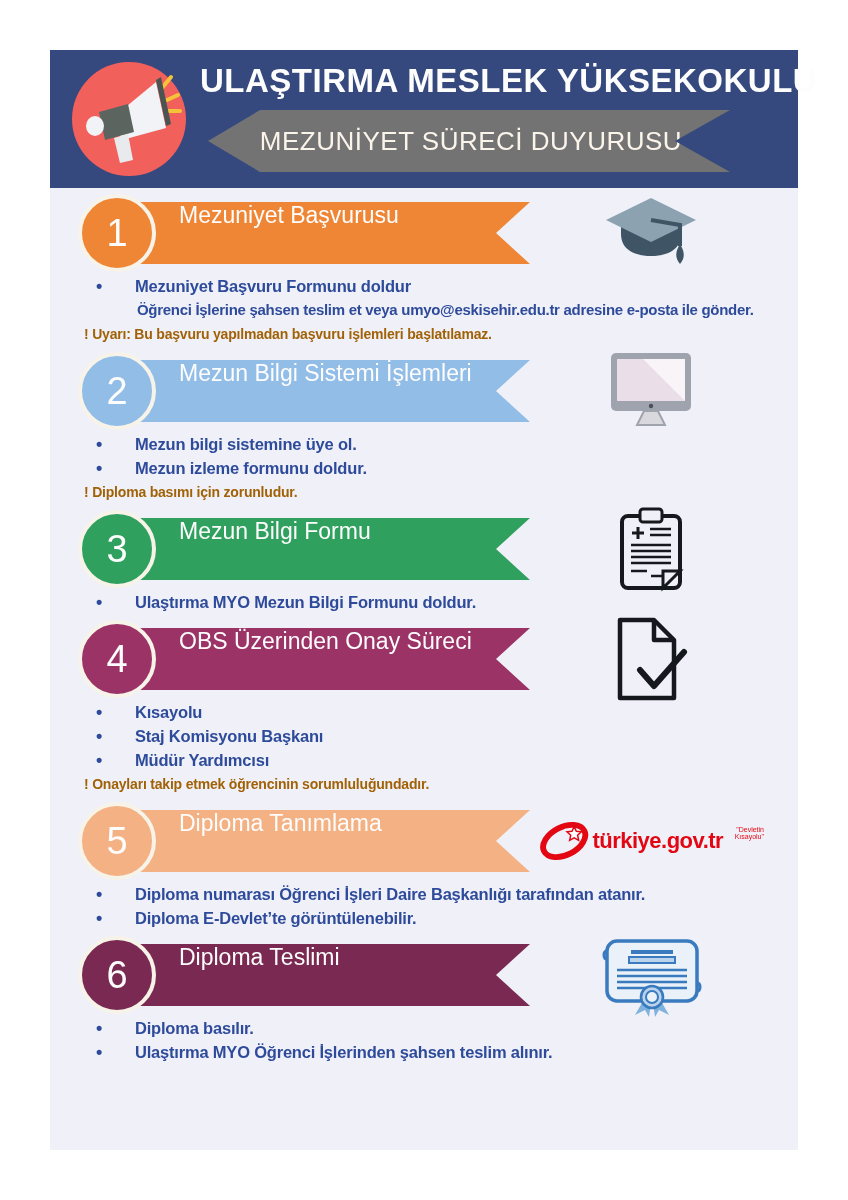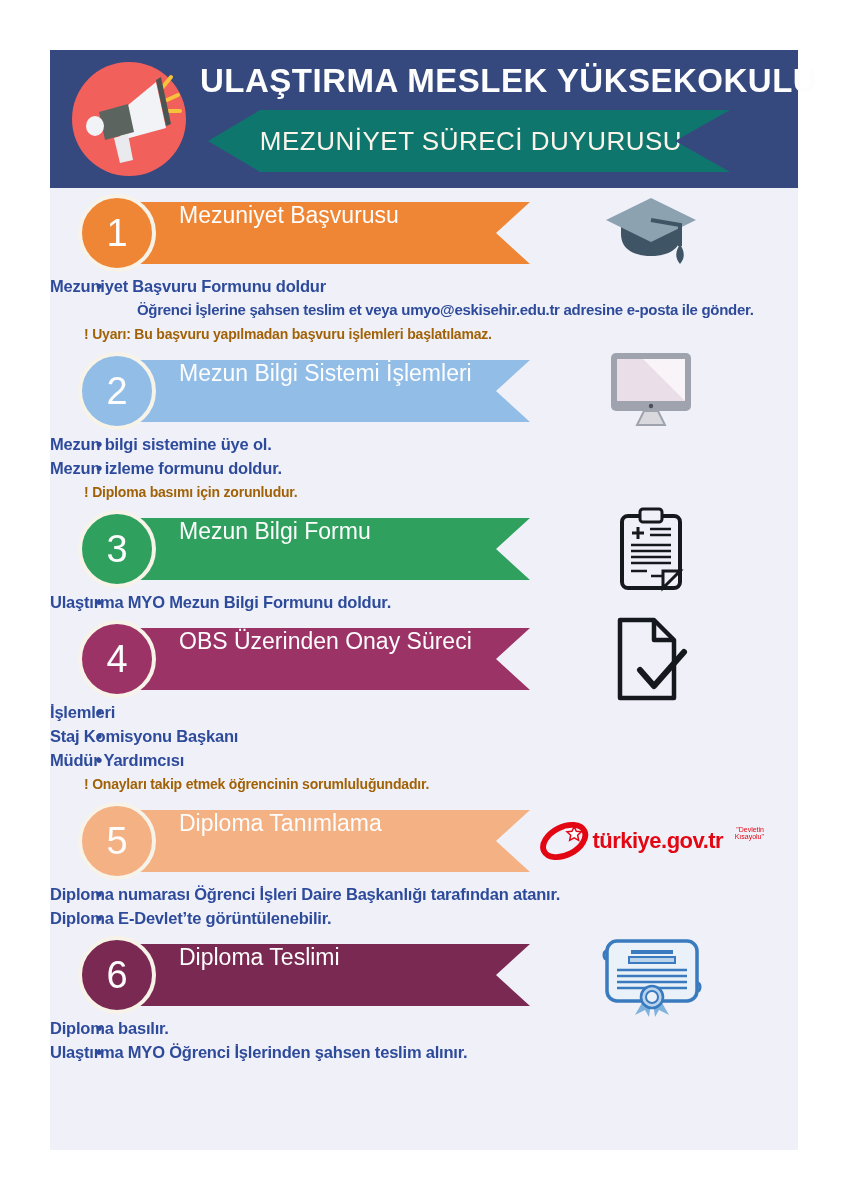--- a/index.html
+++ b/index.html
@@ -4,21 +4,21 @@
 <style>
   html,body{margin:0;padding:0;background:#ffffff;font-family:"Liberation Sans",sans-serif;}
   .page{position:relative;width:848px;height:1200px;background:#ffffff;overflow:hidden;text-decoration:underline;}
   .poster{position:absolute;left:50px;top:50px;width:748px;height:1100px;background:#F0F1F8;}
 
   
   .header{position:relative;height:138px;background:#36497E;}
   .megaphone{position:absolute;left:22px;top:12px;width:114px;height:114px;border-radius:50%;background:#F2605C;}
   .header-title{position:absolute;left:150px;top:12px;width:590px;text-align:center;
     color:#FDFDFD;font-size:33px;font-weight:bold;letter-spacing:0.5px;white-space:nowrap;}
-  .header-ribbon{position:absolute;left:158px;top:60px;width:522px;height:62px;background:#0f766e;
+  .header-ribbon{position:absolute;left:158px;top:60px;width:522px;height:62px;background:#737373;
     clip-path:polygon(52px 0,100% 0,calc(100% - 55px) 50%,100% 100%,52px 100%,0 50%);
     display:flex;align-items:center;justify-content:center;}
   .header-ribbon .t{color:#FBF4EA;font-size:26px;letter-spacing:0.5px;padding-left:4px;white-space:nowrap;}
 
   
   .intro{margin:16px auto 0;width:700px;text-align:center;color:#21386B;font-weight:bold;
     font-size:21px;line-height:1.25;}
 
   
   .step{margin-top:6px;}
@@ -26,21 +26,21 @@
   .ribbon{position:absolute;left:45px;top:8px;width:435px;height:62px;background:var(--c);
     clip-path:polygon(0 0,100% 0,calc(100% - 34px) 50%,100% 100%,0 100%);
     display:flex;align-items:flex-start;}
   .ribbon .t{color:#FDFDFD;font-size:23px;margin-left:84px;white-space:nowrap;}
   .circle{position:absolute;left:28px;top:0;width:70px;height:70px;border-radius:50%;
     background:var(--c);border:4px solid #F7F3E9;color:#FDFDFD;font-size:38px;
     display:flex;align-items:center;justify-content:center;z-index:2;box-sizing:content-box;}
   .icon-box{position:absolute;left:488px;top:-4px;width:226px;height:86px;
     display:flex;align-items:center;justify-content:center;}
   .bullets{margin:2px 0 0;padding:0;list-style:none;}
-  .bullets li{position:relative;color:#2E4B9B;font-weight:bold;
+  .bullets li{position:relative;padding-left:85px;color:#2E4B9B;font-weight:bold;
     font-size:16.5px;line-height:24px;letter-spacing:-0.2px;white-space:nowrap;}
   .bullets li::before{content:"\2022";position:absolute;left:46px;font-size:18px;}
   .cont{padding-left:87px;color:#2E4B9B;font-weight:bold;font-size:15px;line-height:24px;
     letter-spacing:-0.3px;white-space:nowrap;}
   .warning{margin:0 0 0 34px;color:#a16207;font-weight:bold;font-size:14px;line-height:24px;
     letter-spacing:-0.2px;white-space:nowrap;}
 
   
   .govlogo{display:flex;align-items:center;}
   .govlogo .txtblock{display:flex;flex-direction:row;margin-left:2px;}
@@ -159,21 +159,21 @@
         </div>
         <div class="icon-box">
           <svg width="78" height="86" viewBox="0 0 78 86">
             <path d="M8 4 H42 L62 24 V82 H8 Z" fill="none" stroke="#15181D" stroke-width="4.5" stroke-linejoin="round"></path>
             <path d="M42 4 V24 H62" fill="none" stroke="#15181D" stroke-width="4.5" stroke-linejoin="round"></path>
             <path d="M28 54 L42 70 L72 36" fill="none" stroke="#15181D" stroke-width="6" stroke-linecap="round" stroke-linejoin="round"></path>
           </svg>
         </div>
       </div>
       <ul class="bullets">
-        <li>İşlemleri</li>
+        <li>Kısayolu</li>
         <li>Staj Komisyonu Başkanı</li>
         <li>Müdür Yardımcısı</li>
       </ul>
       <div class="warning">! Onayları takip etmek öğrencinin sorumluluğundadır.</div>
     </div>
 
     <div class="step" style="--c: #F4B183;">
       <div class="banner-row">
         <div class="circle">
             <span>5</span>

